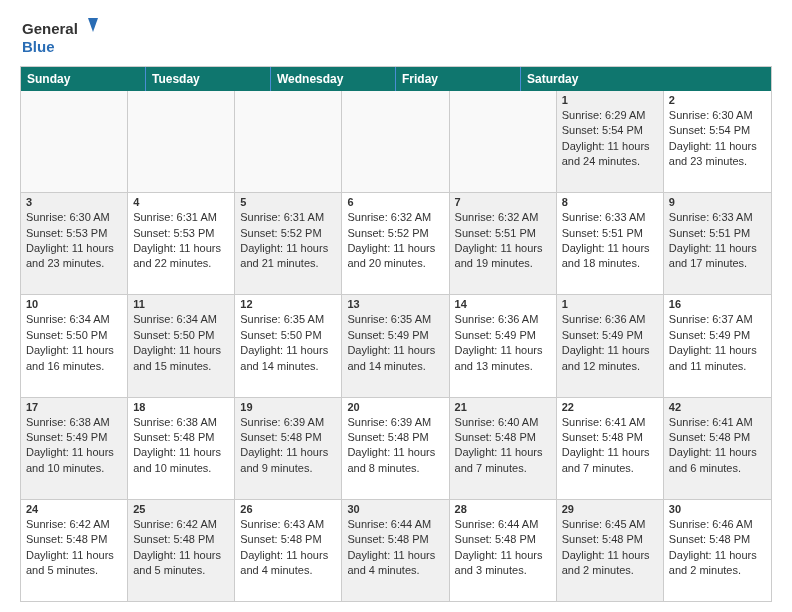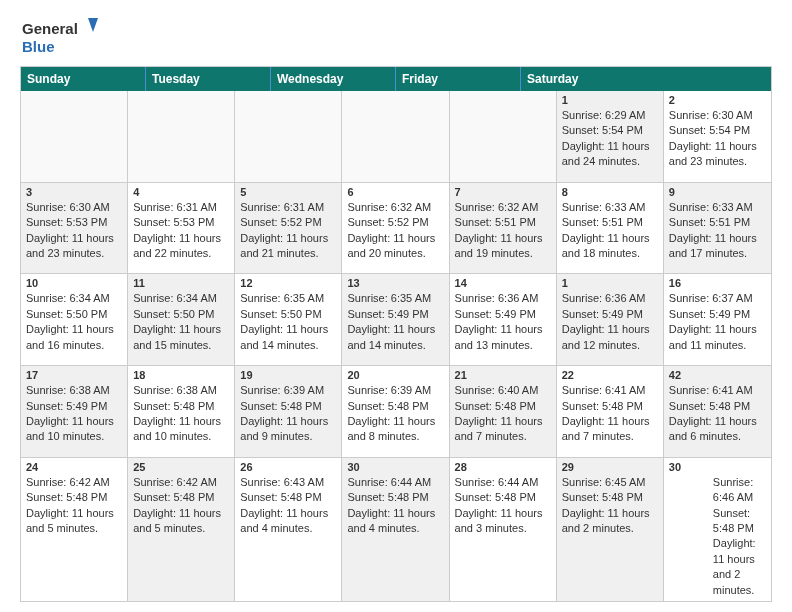--- a/index.html
+++ b/index.html
@@ -341,21 +341,21 @@
           </div>
           <div class="cal-cell shaded">
             <span class="day-num">29</span>
             <div class="cell-info" style="white-space: pre-line;">Sunrise: 6:45 AM
 Sunset: 5:48 PM
 Daylight: 11 hours
 and 2 minutes.</div>
           </div>
           <div class="cal-cell">
             <span class="day-num">30</span>
-            <div class="cell-info" style="white-space: pre-line; margin-left: 44px;">Sunrise: 6:46 AM
+            <div class="cell-info" style="white-space: pre-line;">Sunrise: 6:46 AM
 Sunset: 5:48 PM
 Daylight: 11 hours
 and 2 minutes.</div>
           </div>
         </div>
       </div>
   </div>
 </div>
 
 </body></html>

